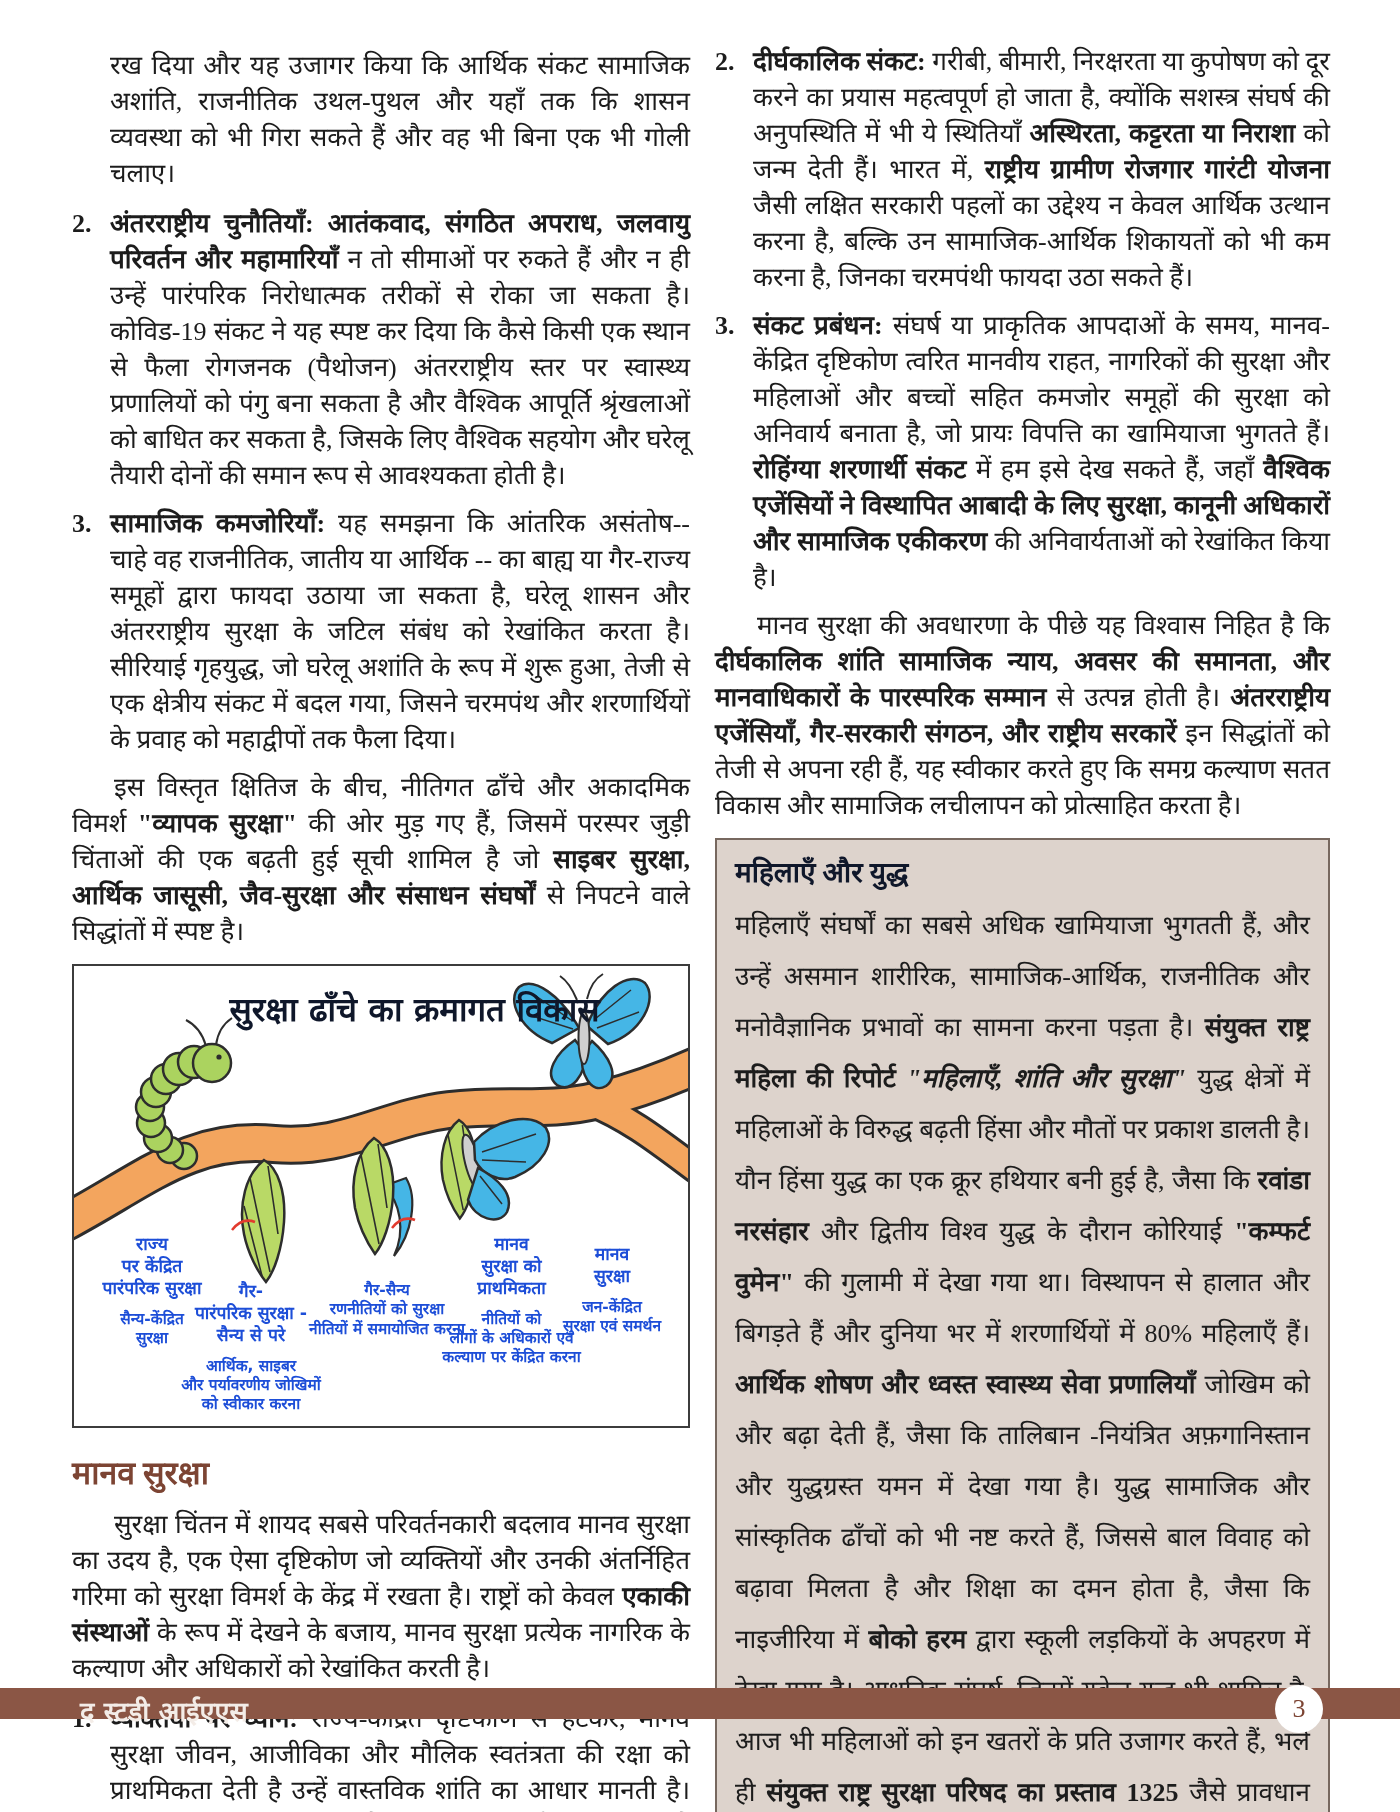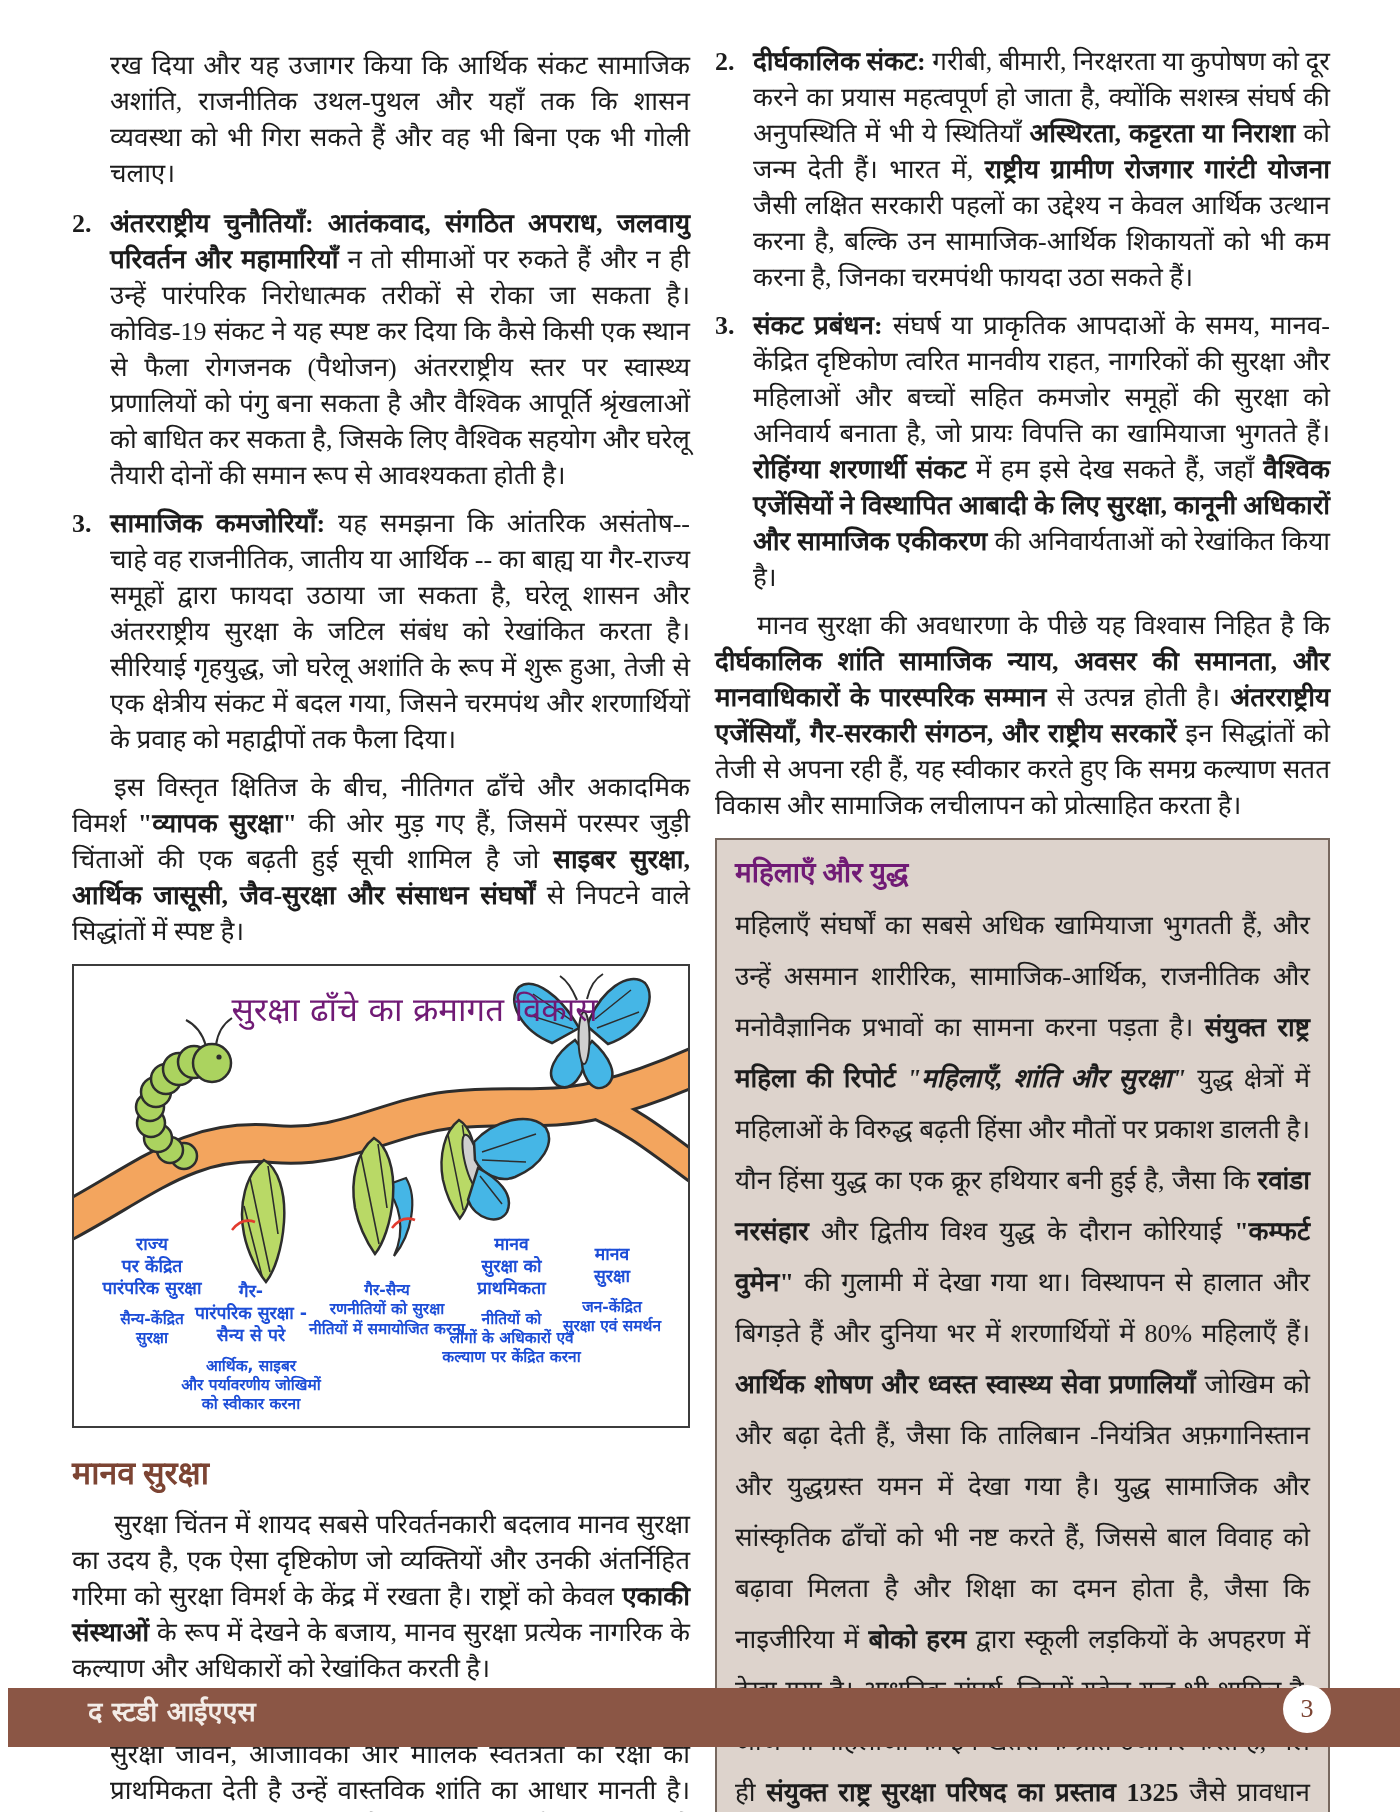--- a/index.html
+++ b/index.html
@@ -12,36 +12,36 @@
   p.body.indent{text-indent:42px;}
   p.body.hang{padding-left:38px;}
   .b{font-weight:bold;}
   .i{font-style:italic;}
   .list-item{display:flex;margin:0 0 12px 0;}
   .list-item .num{width:38px;flex:none;font-weight:bold;font-size:26px;line-height:36px;}
   .list-item .itext{flex:1;font-size:26px;line-height:36px;text-align:justify;}
   
   .diagram{position:relative;width:614px;height:460px;border:2px solid #3c3c3c;margin:10px 0 22px 0;background:#fff;}
   .diagram-title{position:absolute;top:20px;left:75px;right:8px;text-align:center;
-    font-family:"DejaVu Sans","Liberation Sans",sans-serif;font-weight:normal;font-size:33px;color:#701a75;}
+    font-family:"DejaVu Sans","Liberation Sans",sans-serif;font-weight:bold;font-size:33px;color:#0f172a;}
   .stage{position:absolute;text-align:center;font-family:"DejaVu Sans","Liberation Sans",sans-serif;color:#1d4ed8;}
   .stage .st-title{font-weight:bold;font-size:17.5px;line-height:1.25;white-space:pre-line;}
   .stage .st-sub{font-weight:bold;font-size:15.5px;line-height:1.25;white-space:pre-line;margin-top:10px;}
   
   .section-heading{font-size:32px;font-weight:bold;color:#7c4433;margin:16px 0 14px 0;
     font-family:"Liberation Serif","DejaVu Serif",serif;}
   
   .ww-box{border:2px solid #77685f;background:#ddd3cc;padding:10px 18px 16px 18px;margin:12px 0 0 0;}
-  .ww-heading{font-size:28px;font-weight:bold;color:#701a75;margin:2px 0 10px 0;}
+  .ww-heading{font-size:28px;font-weight:bold;color:#0f172a;margin:2px 0 10px 0;}
   .ww-body{font-size:26px;line-height:51px;text-align:justify;}
   
   .bar-heading{background:#8b5645;color:#fff;font-weight:bold;font-size:28px;
     padding:6px 14px;margin:26px 0 14px 0;display:block;}
   
-  .footer-bar{position:absolute;left:8px;right:0;top:1688px;height:59px;background:#8b5645;}
+  .footer-bar{position:absolute;left:0;right:0;top:1688px;height:31px;background:#8b5645;}
   .footer-brand{position:absolute;left:80px;top:4px;color:#f3ece7;font-weight:bold;font-size:27px;
     font-family:"DejaVu Sans","Liberation Sans",sans-serif;}
   .page-circle{position:absolute;left:1275px;top:-3px;width:48px;height:48px;border-radius:50%;
     background:#fff;display:flex;align-items:center;justify-content:center;
     color:#7c4433;font-size:26px;font-family:"Liberation Serif",serif;}
 </style>
 </head>
 <body>
 
 <div class="page">

